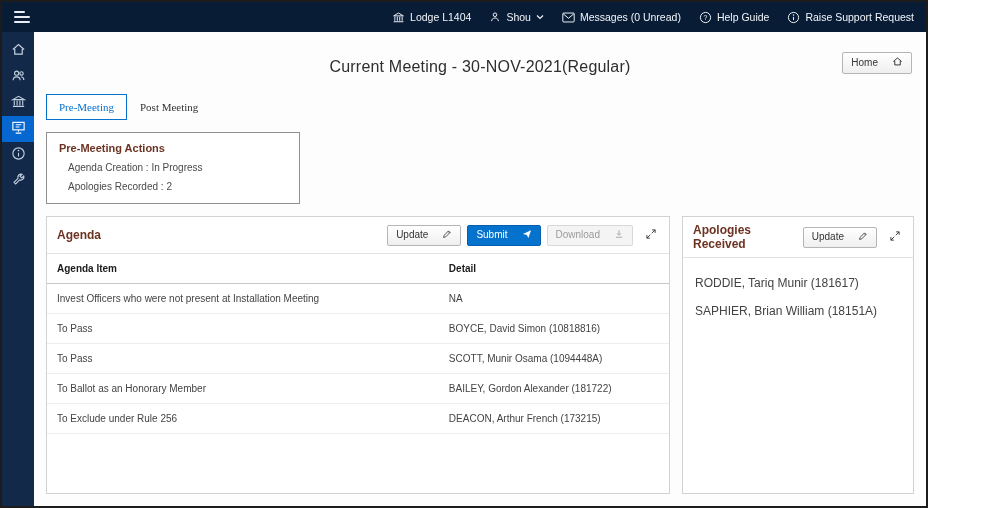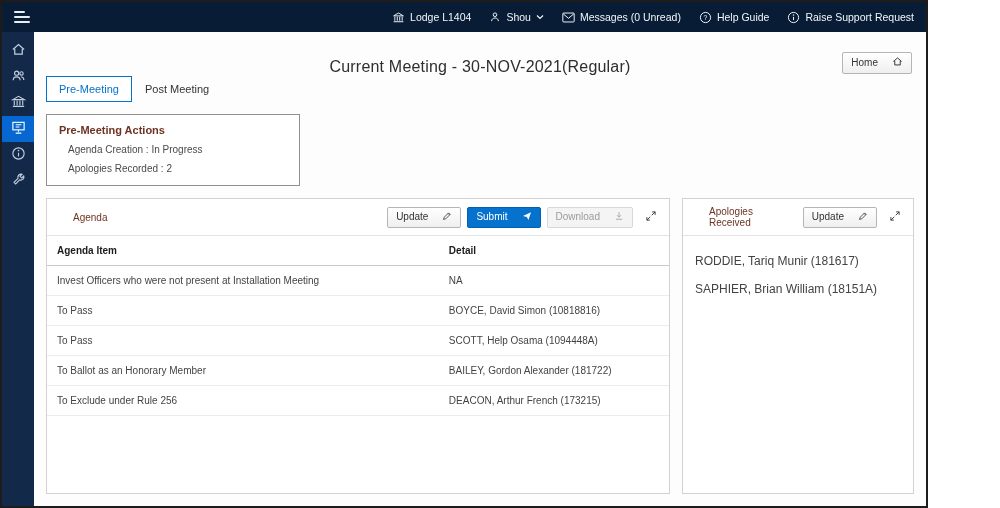--- a/index.html
+++ b/index.html
@@ -18,36 +18,36 @@
   .bodyrow{flex:1;display:flex;min-height:0;}
   .sidebar{width:32px;min-width:32px;background:#13294a;display:flex;flex-direction:column;align-items:center;padding-top:6px;}
   .side-item{width:32px;height:26px;display:flex;align-items:center;justify-content:center;color:#c3cfdf;cursor:pointer;}
   .side-item.active{background:#0667d0;color:#fff;}
 
   .main{flex:1;position:relative;display:flex;flex-direction:column;padding:0 12px 12px;background:#fdfdfd;min-width:0;}
   .page-title{margin:26px 0 0;text-align:center;font-size:16px;font-weight:400;color:#2e2e2e;letter-spacing:.2px;}
   .home-btn{position:absolute;top:20px;right:14px;}
 
   
-  .tabs{display:flex;align-items:flex-end;}
+  .tabs{display:flex;align-items:flex-end;margin-top:18px;font-family:Liberation Serif, serif;}
   .tab{font-size:11px;padding:6px 12px;color:#333;cursor:pointer;border:1px solid transparent;}
   .tab.active{border:1px solid #0572ce;color:#0572ce;background:#fff;}
 
   
   .pm-box{margin-top:12px;width:228px;border:1px solid #909090;background:#fff;padding:9px 12px 11px;}
   .pm-title{font-size:11px;font-weight:bold;color:#6d3322;}
   .pm-line{font-size:10px;color:#4a4a4a;margin:8px 0 0 9px;}
 
   
   .panels{display:flex;gap:12px;margin-top:12px;flex:1;min-height:0;}
   .panel{border:1px solid #d2d2d2;background:#fff;display:flex;flex-direction:column;min-height:0;box-sizing:border-box;}
   .panel.agenda{flex:0 0 624px;}
   .panel.apologies{flex:1;}
   .panel-header{display:flex;align-items:center;gap:6px;padding:6px 10px;border-bottom:1px solid #e3e3e3;min-height:24px;}
-  .panel-title{font-size:10px;font-weight:normal;color:#6d3322;flex:1;margin-left:16px;}
+  .panel-title{font-size:12px;font-weight:bold;color:#6d3322;flex:1;}
 
   .btn{display:inline-flex;align-items:center;gap:14px;font-size:10px;padding:3px 8px;border:1px solid #b5b5b5;border-radius:2px;background:linear-gradient(#ffffff,#efefef);color:#333;cursor:pointer;font-family:inherit;line-height:1.2;}
   .btn.primary{background:#0572ce;border-color:#045fb0;color:#fff;}
   .btn:disabled{color:#9b9b9b;background:#f4f4f4;border-color:#d8d8d8;cursor:default;}
   .icon-btn{border:none;background:none;color:#3f3f3f;cursor:pointer;padding:2px;margin-left:4px;display:inline-flex;}
 
   table{width:100%;border-collapse:collapse;table-layout:fixed;}
   th{font-size:10px;text-align:left;padding:9px 10px;border-bottom:1px solid #c8c8c8;color:#1c1c1c;font-weight:bold;}
   td{font-size:10px;color:#434343;padding:9px 10px;border-bottom:1px solid #ededed;overflow:hidden;white-space:nowrap;text-overflow:ellipsis;}
 
@@ -242,21 +242,21 @@
               <tr>
                 <td>Invest Officers who were not present at Installation Meeting</td>
                 <td>NA</td>
               </tr>
               <tr>
                 <td>To Pass</td>
                 <td>BOYCE, David Simon (10818816)</td>
               </tr>
               <tr>
                 <td>To Pass</td>
-                <td>SCOTT, Help Osama (1094448A)</td>
+                <td>SCOTT, Munir Osama (1094448A)</td>
               </tr>
               <tr>
                 <td>To Ballot as an Honorary Member</td>
                 <td>BAILEY, Gordon Alexander (181722)</td>
               </tr>
               <tr>
                 <td>To Exclude under Rule 256</td>
                 <td>DEACON, Arthur French (173215)</td>
               </tr>
             </tbody>

